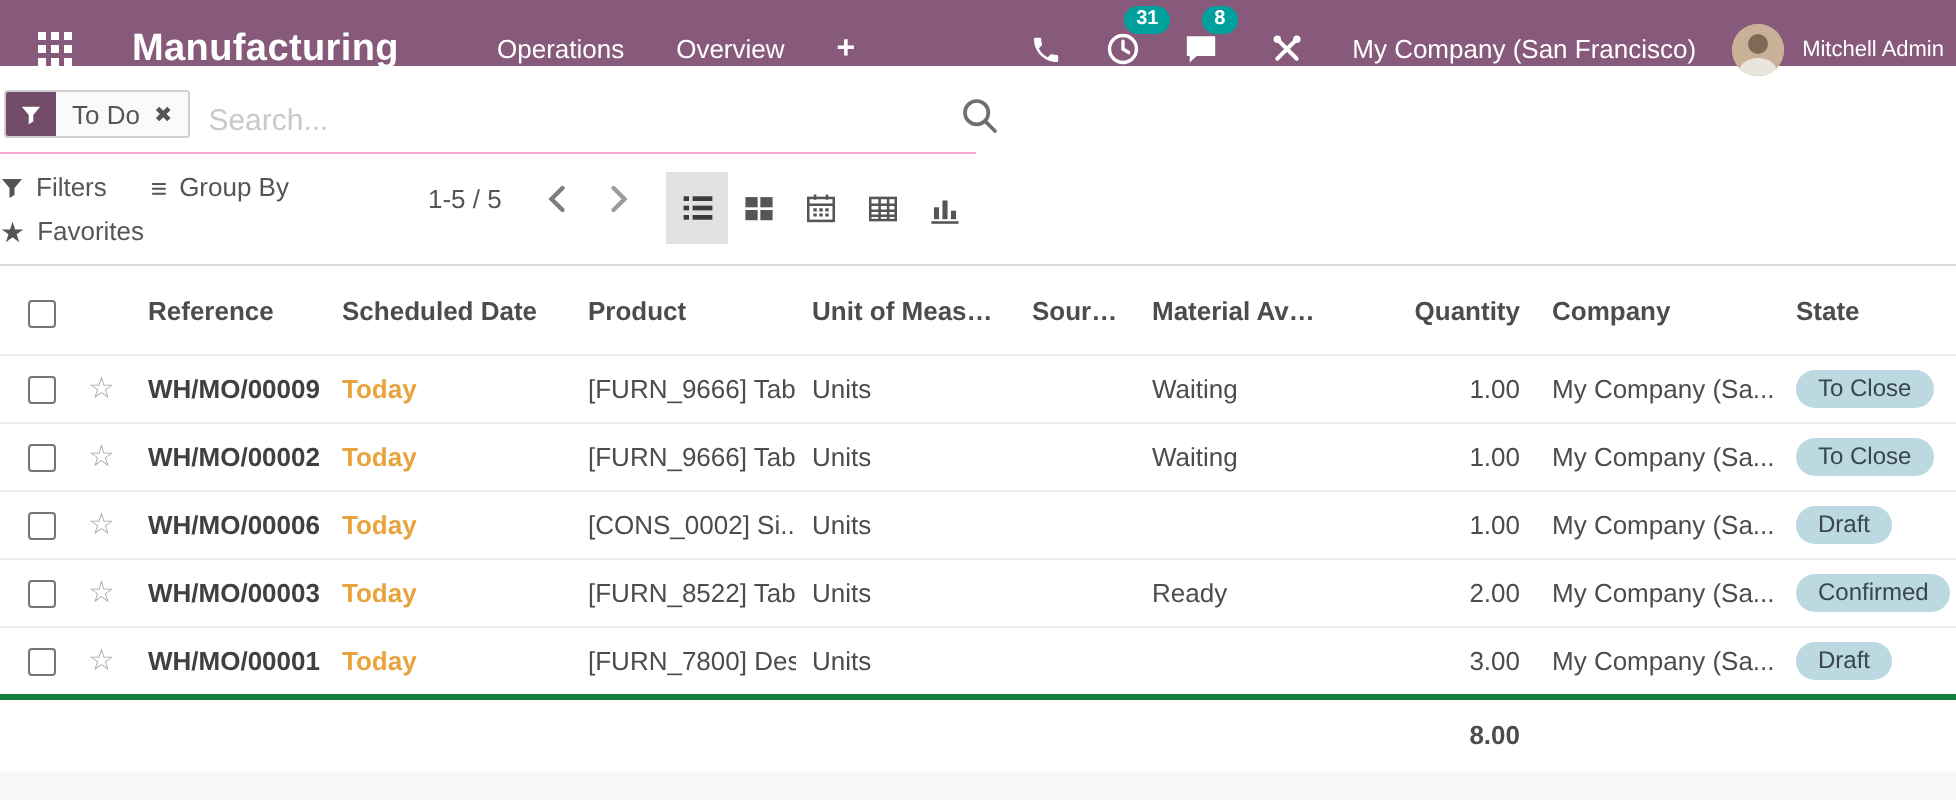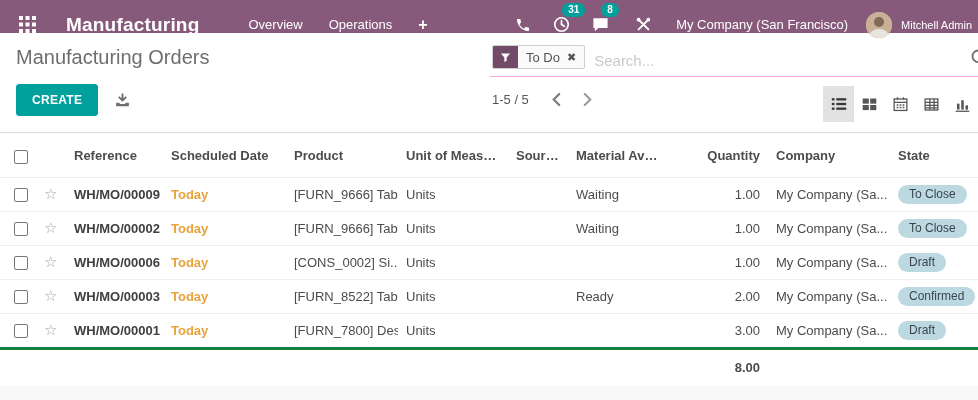--- a/index.html
+++ b/index.html
@@ -88,22 +88,22 @@
         <rect x="0" y="6.5" width="4" height="4"></rect>
           <rect x="6.5" y="6.5" width="4" height="4"></rect>
           <rect x="13" y="6.5" width="4" height="4"></rect>
         <rect x="0" y="13" width="4" height="4"></rect>
           <rect x="6.5" y="13" width="4" height="4"></rect>
           <rect x="13" y="13" width="4" height="4"></rect>
       </g>
     </svg>
   </div>
   <div class="app-name">Manufacturing</div>
+  <div class="nav-item">Operations</div>
   <div class="nav-item">Overview</div>
-  <div class="nav-item">Operations</div>
   <div class="nav-item" style="font-size:16px;font-weight:bold;">+</div>
 
   <div class="nav-right">
     <div class="icon-btn">
       <svg width="16" height="16" viewBox="0 0 24 24" fill="#ffffff">
         <path d="M6.6 10.8c1.5 2.9 3.8 5.2 6.7 6.7l2.2-2.2c.3-.3.7-.4 1-.2 1.1.4 2.3.6 3.6.6.6 0 1 .4 1 1V20c0 .6-.4 1-1 1C10.8 21 3 13.2 3 3.9c0-.6.4-1 1-1h3.4c.6 0 1 .4 1 1 0 1.2.2 2.4.6 3.6.1.3 0 .7-.2 1l-2.2 2.3z"></path>
       </svg>
     </div>
     <div class="icon-btn">
       <svg width="17" height="17" viewBox="0 0 24 24" fill="none" stroke="#ffffff" stroke-width="2.4">
@@ -132,32 +132,20 @@
         <rect width="26" height="26" fill="#c9b097"></rect>
         <circle cx="13" cy="10" r="5" fill="#7e6a57"></circle>
         <path d="M3 26c0-6 4.5-9 10-9s10 3 10 9z" fill="#e8e4de"></path>
       </svg>
     </div>
     <div class="nav-user">Mitchell Admin</div>
   </div>
 </div>
 
 <div class="cp">
-  <div class="cp-left">
-    <div class="page-title">Manufacturing Orders</div>
-    <div class="cp-buttons">
-      <button class="create-btn">CREATE</button>
-      <span class="export-btn">
-        <svg width="17" height="17" viewBox="0 0 24 24">
-          <path d="M12 3v9m0 0l-4.5-4.5M12 12l4.5-4.5" stroke="#6f6f6f" stroke-width="2.6" fill="none" stroke-linecap="round" stroke-linejoin="round"></path>
-          <path d="M3 15v5h18v-5h-4l-2 2h-6l-2-2z" fill="#6f6f6f"></path>
-        </svg>
-      </span>
-    </div>
-  </div>
 
   <div class="cp-right">
     <div class="search-row">
       <div class="facet">
         <div class="facet-icon">
           <svg width="11" height="11" viewBox="0 0 24 24" fill="#ffffff">
             <path d="M2 3h20l-7.5 9v7l-5 3v-10z"></path>
           </svg>
         </div>
         <div class="facet-body">
@@ -168,20 +156,36 @@
       <input class="search-input" type="text" placeholder="Search..." style="">
       <span class="search-glass">
         <svg width="20" height="20" viewBox="0 0 24 24" fill="none" stroke="#6f6f6f" stroke-width="2.2">
           <circle cx="10" cy="10" r="7"></circle>
             <path d="M15.5 15.5 21 21" stroke-linecap="round"></path>
         </svg>
       </span>
     </div>
 
     <div class="filter-row">
+      <div class="filter-left">
+        <div class="fitem">
+          <svg width="12" height="12" viewBox="0 0 24 24" fill="#555555">
+            <path d="M2 3h20l-7.5 9v7l-5 3v-10z"></path>
+          </svg>
+          <span>Filters</span>
+        </div>
+        <div class="fitem">
+          <span class="glyph" style="font-weight:bold;">≡</span>
+          <span>Group By</span>
+        </div>
+        <div class="fitem">
+          <span class="glyph">★</span>
+          <span>Favorites</span>
+        </div>
+      </div>
 
       <div class="pager">
         <span class="pager-text">1-5 / 5</span>
         <span class="pg-btn">
           <svg width="11" height="15" viewBox="0 0 12 16" fill="none" stroke="#7d7d7d" stroke-width="2.4" stroke-linecap="round">
             <path d="M9 2 3 8l6 6"></path>
           </svg>
         </span>
         <span class="pg-btn">
           <svg width="11" height="15" viewBox="0 0 12 16" fill="none" stroke="#9c9c9c" stroke-width="2.4" stroke-linecap="round">

